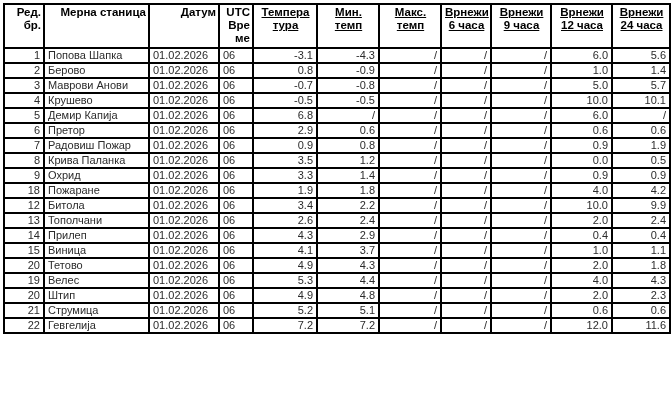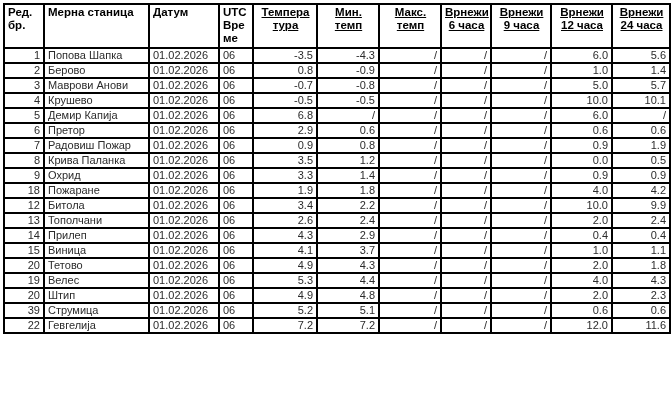--- a/index.html
+++ b/index.html
@@ -33,21 +33,21 @@
   }
   table.report th {
     font-size: 11.5px;
     font-weight: bold;
     color: #000000;
     line-height: 12.8px;
     vertical-align: top;
     padding: 1px 2px 0 3px;
     white-space: pre-line;
     height: 44px;
-    text-align: left;
+    text-align: right;
   }
   table.report th.center { text-align: center; text-decoration: underline; }
   table.report td {
     font-size: 11px;
     color: #2b2b2b;
     height: 14.7px;
     line-height: 13px;
     padding: 0 3px;
     white-space: nowrap;
     vertical-align: middle;
@@ -97,21 +97,21 @@
           <th class="center">Врнежи
 24 часа</th>
         </tr>
     </thead>
     <tbody>
         <tr>
           <td class="num">1</td>
           <td class="txt">Попова Шапка</td>
           <td class="txt">01.02.2026</td>
           <td class="txt">06</td>
-          <td class="num">-3.5</td>
+          <td class="num">-3.1</td>
           <td class="num">-4.3</td>
           <td class="num">/</td>
           <td class="num">/</td>
           <td class="num">/</td>
           <td class="num">6.0</td>
           <td class="num">5.6</td>
         </tr>
         <tr>
           <td class="num">2</td>
           <td class="txt">Берово</td>
@@ -314,21 +314,21 @@
           <td class="txt">06</td>
           <td class="num">4.9</td>
           <td class="num">4.8</td>
           <td class="num">/</td>
           <td class="num">/</td>
           <td class="num">/</td>
           <td class="num">2.0</td>
           <td class="num">2.3</td>
         </tr>
         <tr>
-          <td class="num">39</td>
+          <td class="num">21</td>
           <td class="txt">Струмица</td>
           <td class="txt">01.02.2026</td>
           <td class="txt">06</td>
           <td class="num">5.2</td>
           <td class="num">5.1</td>
           <td class="num">/</td>
           <td class="num">/</td>
           <td class="num">/</td>
           <td class="num">0.6</td>
           <td class="num">0.6</td>

